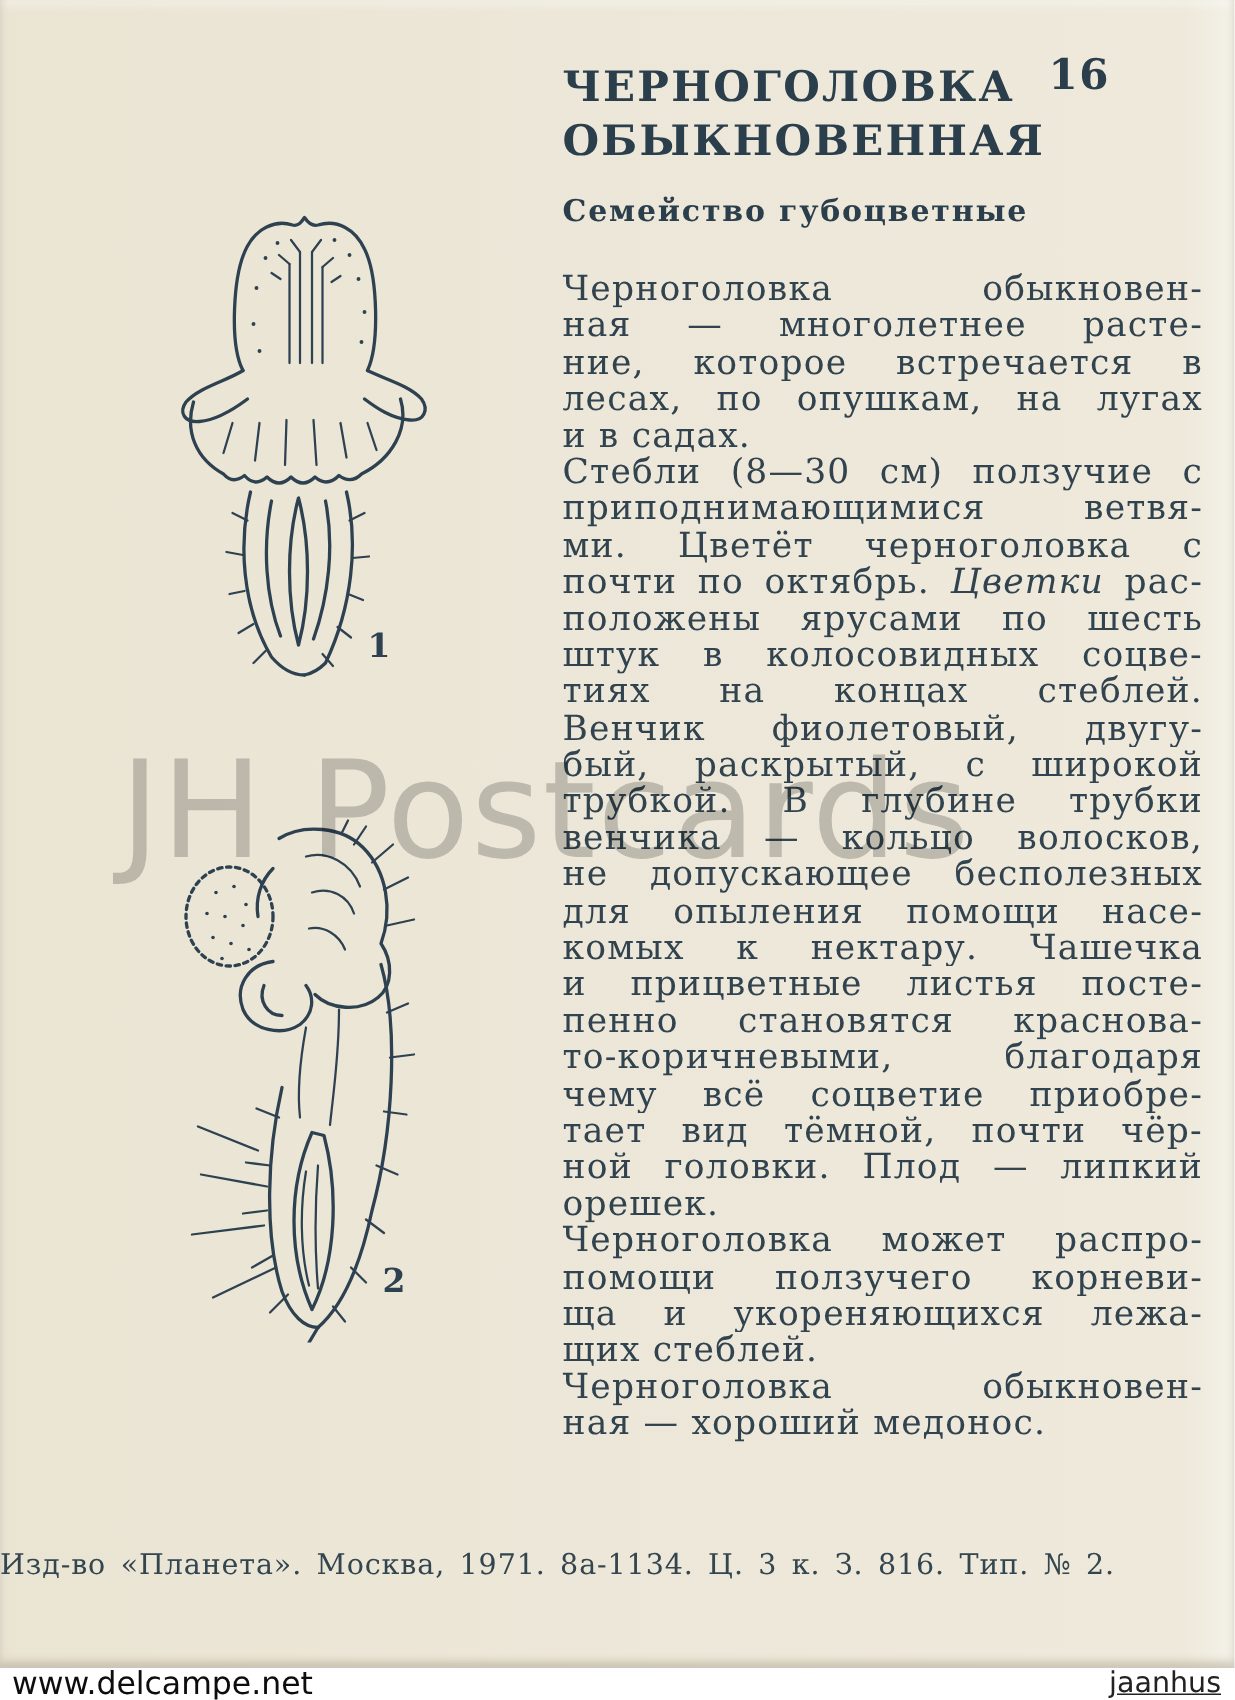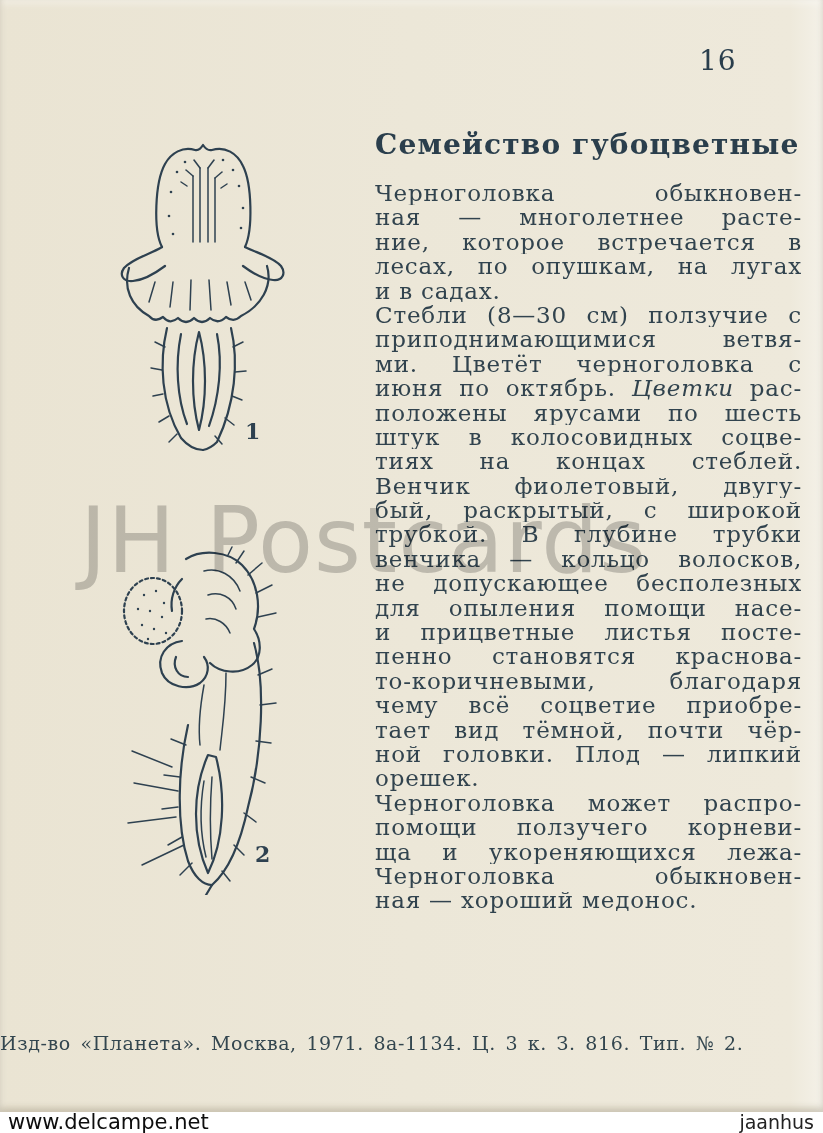--- a/index.html
+++ b/index.html
@@ -18,26 +18,26 @@
     color:#2e4150;
   }
 
   
   .title {
     position:absolute; left:375px; top:40px;
     font-weight:bold; font-size:28px; line-height:36px; letter-spacing:1.5px;
     color:#2a3e4c;
   }
   .pagenum {
-    position:absolute; left:699px; top:44px;
-    font-weight:normal; font-size:28px; letter-spacing:1px; color:#2a3e4c;
+    position:absolute; left:699px; top:33px;
+    font-weight:bold; font-size:28px; letter-spacing:1px; color:#2a3e4c;
   }
   .family {
     position:absolute; left:375px; top:128px;
-    font-weight:bold; font-size:28px; letter-spacing:1.2px; color:#2a3e4c;
+    font-weight:bold; font-size:20px; letter-spacing:1.2px; color:#2a3e4c;
   }
 
   
   .bodytext {
     position:absolute; left:375px; top:181px; width:427px;
     font-size:23px; line-height:24.4px; letter-spacing:0.8px;
     color:#31434e;
   }
   .bline { height:24.4px; overflow:hidden; white-space:nowrap; }
   .bline.just { text-align:justify; text-align-last:justify; white-space:normal; }
@@ -75,21 +75,21 @@
 
   
   .strip {
     position:absolute; left:0; top:1112px; width:823px; height:21px;
     background:#ffffff; font-family:"DejaVu Sans", sans-serif;
   }
   .delcampe {
     position:absolute; left:8px; top:-2px; font-size:21px; color:#0d0d0d;
   }
   .jaanhus {
-    position:absolute; right:9px; top:-1px; font-size:19px; color:#222222;
+    position:absolute; right:9px; top:-1px; font-size:19px; color:#222222;text-decoration:underline;
   }
 </style>
 </head>
 <body>
 
 <div class="scan">
   <div class="card">
 
     <svg class="illus illus1" width="175" height="315" viewBox="0 0 175 315">
       <g class="ink">
@@ -218,52 +218,58 @@
         <path d="M64,222 L24,206"></path>
         <path d="M128,18 L136,6"></path>
           <path d="M140,30 L154,18"></path>
           <path d="M148,48 L164,40"></path>
         <path d="M150,72 L168,68"></path>
           <path d="M120,10 L124,2"></path>
       </g>
     </svg>
     <div class="figlabel figlabel2">2</div>
 
+    <div class="title">
+      <div>ЧЕРНОГОЛОВКА</div>
+      <div>ОБЫКНОВЕННАЯ</div>
+    </div>
     <div class="pagenum">16</div>
     <div class="family">Семейство губоцветные</div>
 
     <div class="bodytext">
         <div class="bline just"><span>Черноголовка обыкновен-</span></div>
         <div class="bline just"><span>ная — многолетнее расте-</span></div>
         <div class="bline just"><span>ние, которое встречается в</span></div>
         <div class="bline just"><span>лесах, по опушкам, на лугах</span></div>
         <div class="bline"><span>и в садах.</span></div>
         <div class="bline just"><span>Стебли (8—30 см) ползучие с</span></div>
         <div class="bline just"><span>приподнимающимися ветвя-</span></div>
         <div class="bline just"><span>ми. Цветёт черноголовка с</span></div>
-        <div class="bline just"><span>июня по октябрь. </span><span class="ital">Цветки</span><span> рас-</span></div>
+        <div class="bline just"><span>почти по октябрь. </span><span class="ital">Цветки</span><span> рас-</span></div>
         <div class="bline just"><span>положены ярусами по шесть</span></div>
         <div class="bline just"><span>штук в колосовидных соцве-</span></div>
         <div class="bline just"><span>тиях на концах стеблей.</span></div>
         <div class="bline just"><span>Венчик фиолетовый, двугу-</span></div>
         <div class="bline just"><span>бый, раскрытый, с широкой</span></div>
         <div class="bline just"><span>трубкой. В глубине трубки</span></div>
         <div class="bline just"><span>венчика — кольцо волосков,</span></div>
         <div class="bline just"><span>не допускающее бесполезных</span></div>
         <div class="bline just"><span>для опыления помощи насе-</span></div>
+        <div class="bline just"><span>комых к нектару. Чашечка</span></div>
         <div class="bline just"><span>и прицветные листья посте-</span></div>
         <div class="bline just"><span>пенно становятся краснова-</span></div>
         <div class="bline just"><span>то-коричневыми, благодаря</span></div>
         <div class="bline just"><span>чему всё соцветие приобре-</span></div>
         <div class="bline just"><span>тает вид тёмной, почти чёр-</span></div>
         <div class="bline just"><span>ной головки. Плод — липкий</span></div>
         <div class="bline"><span>орешек.</span></div>
         <div class="bline just"><span>Черноголовка может распро-</span></div>
         <div class="bline just"><span>помощи ползучего корневи-</span></div>
         <div class="bline just"><span>ща и укореняющихся лежа-</span></div>
+        <div class="bline"><span>щих стеблей.</span></div>
         <div class="bline just"><span>Черноголовка обыкновен-</span></div>
         <div class="bline"><span>ная — хороший медонос.</span></div>
       </div>
 
     <div class="footer">Изд-во «Планета». Москва, 1971. 8а-1134. Ц. 3 к. З. 816. Тип. № 2.</div>
 
     <div class="watermark">JH Postcards</div>
   </div>
 
   <div class="strip">

